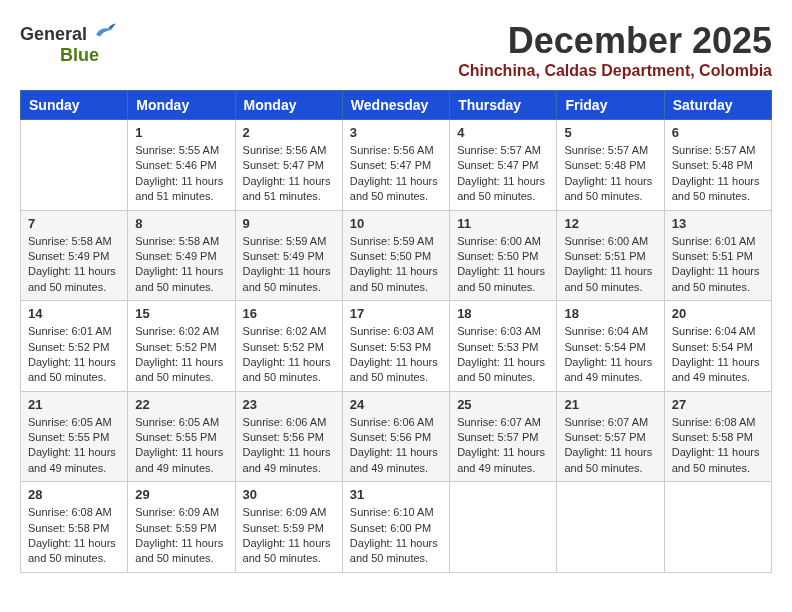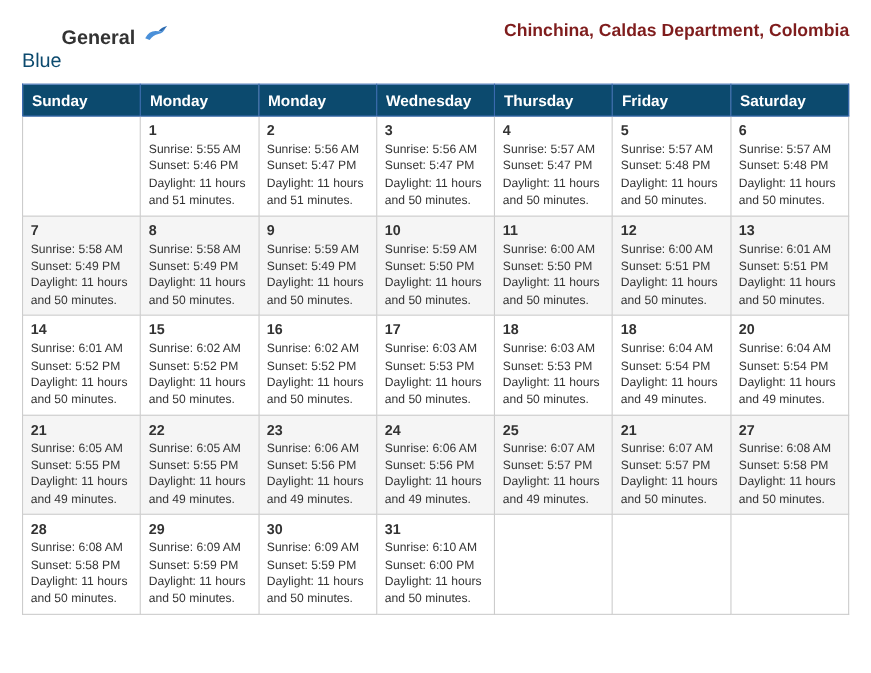--- a/index.html
+++ b/index.html
@@ -18,26 +18,26 @@
     }
     .logo {
       display: flex;
       align-items: center;
       gap: 2px;
     }
     .logo-text-general {
       font-size: 18px;
       font-weight: bold;
       color: #333;
-      margin-left: 36px;
     }
     .logo-text-blue {
       font-size: 18px;
-      font-weight: normal;
-      color: #0c4a6e;
+      font-weight: bold;
+      color: #4d7c0f;
+      margin-left: 40px;
     }
     .logo-bird {
       width: 24px;
       height: 20px;
     }
     .title-area {
       text-align: right;
     }
     .main-title {
       font-size: 36px;
@@ -48,21 +48,21 @@
       font-size: 16px;
       color: #7f1d1d;
       font-weight: bold;
     }
     .calendar {
       width: 100%;
       border-collapse: collapse;
       border: 1px solid #ccc;
     }
     .calendar th {
-      background-color: #0c4a6e;
+      background-color: #1d4ed8;
       color: #fff;
       text-align: left;
       padding: 6px 8px;
       font-size: 14px;
       border: 1px solid #3a6ab0;
     }
     .calendar td {
       vertical-align: top;
       padding: 5px 7px;
       border: 1px solid #ccc;
@@ -101,20 +101,21 @@
       <span class="logo-text-general">General</span>
       <svg class="logo-bird" viewBox="0 0 30 24" xmlns="http://www.w3.org/2000/svg">
         <path d="M5 18 Q10 8 20 10 Q25 11 28 6 Q26 12 20 13 Q14 14 10 20 Z" fill="#4a90d9"></path>
         <path d="M20 10 Q24 5 30 4 Q27 8 24 10 Z" fill="#2a6ab0"></path>
       </svg>
       <br>
       <span class="logo-text-blue">Blue</span>
     </div>
   </div>
   <div class="title-area">
+    <div class="main-title">December 2025</div>
     <div class="sub-title">Chinchina, Caldas Department, Colombia</div>
   </div>
 </div>
 
 <table class="calendar">
   <thead>
     <tr>
     <th>Sunday</th>
         <th>Monday</th>
         <th>Monday</th>

